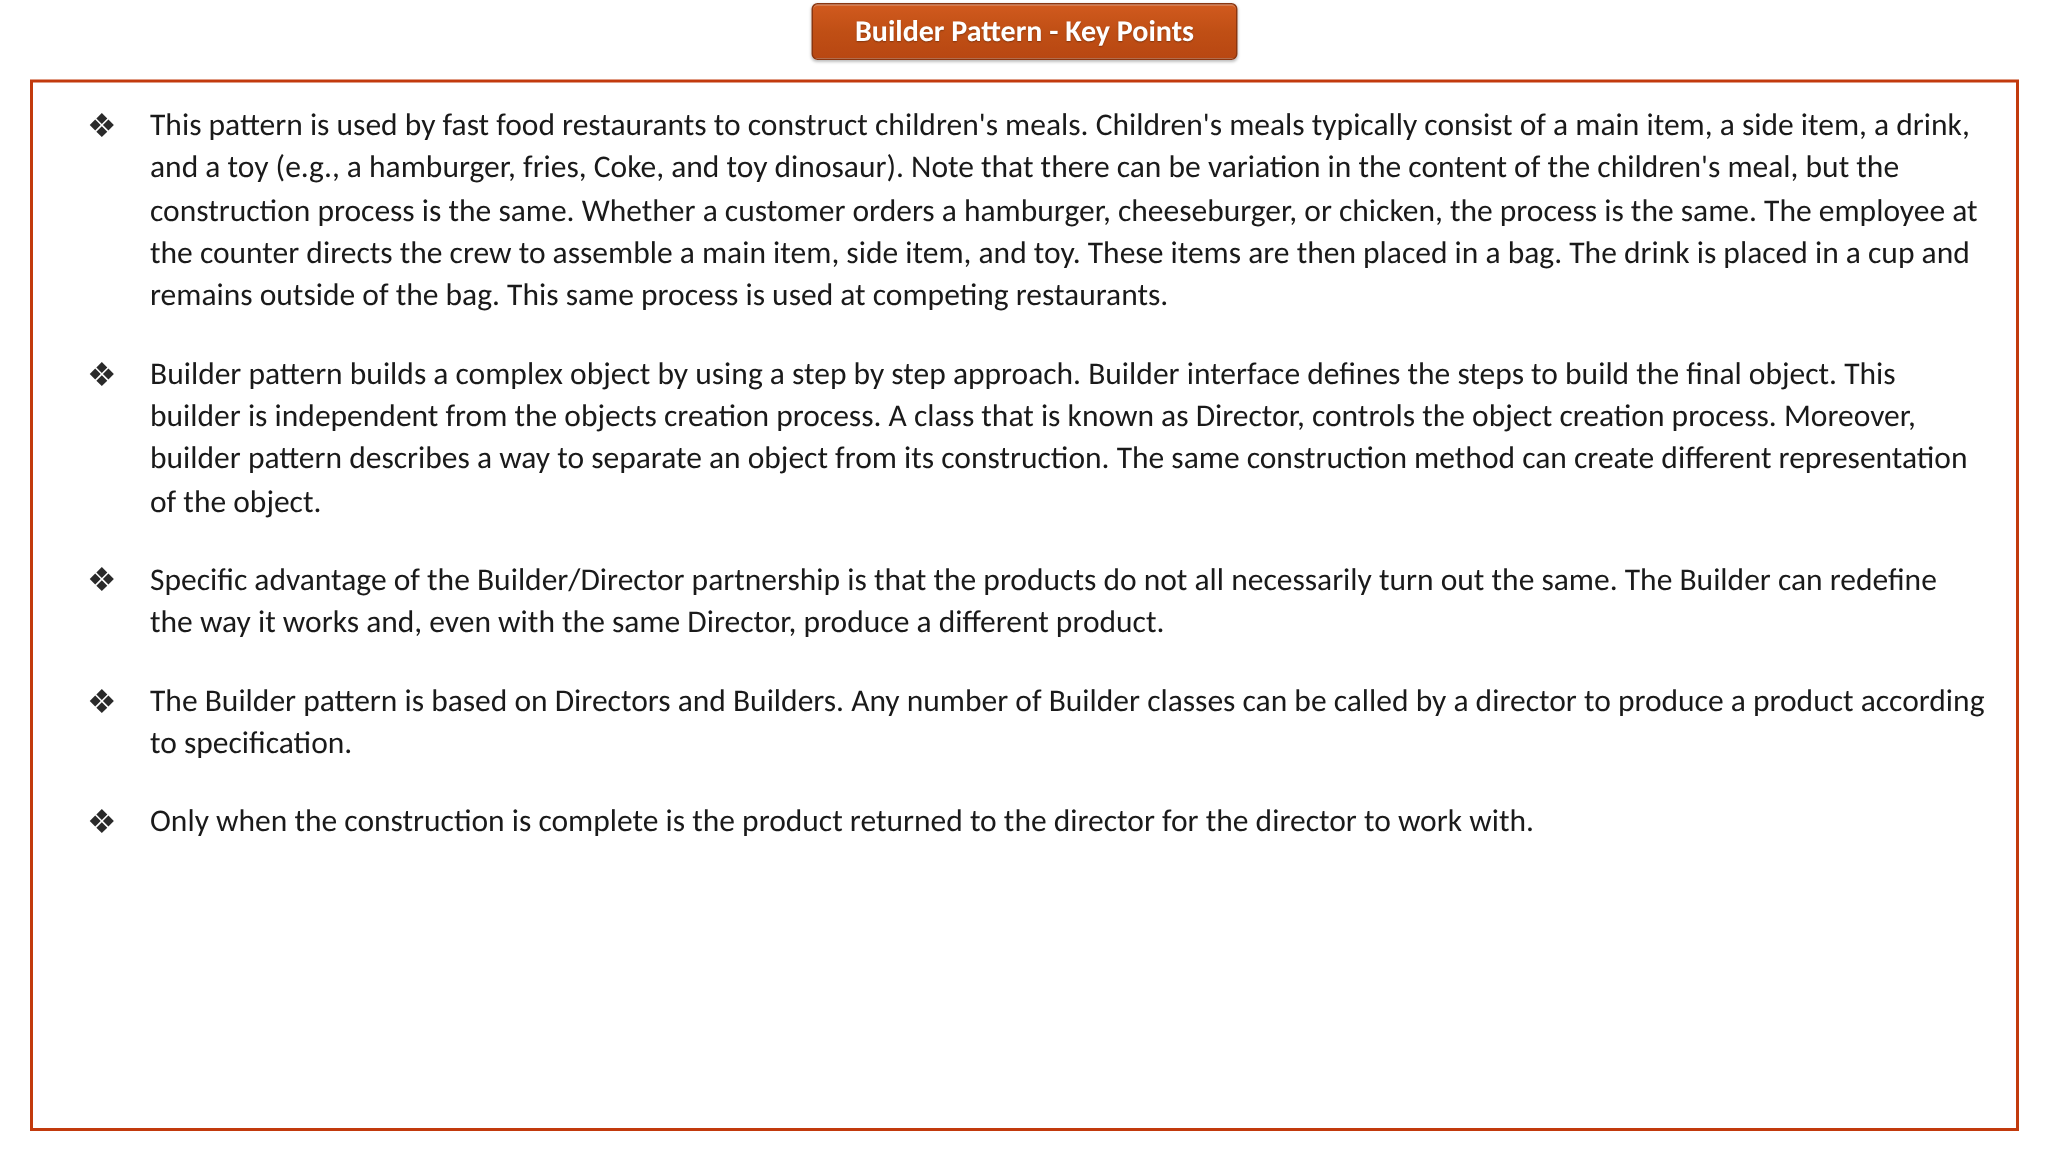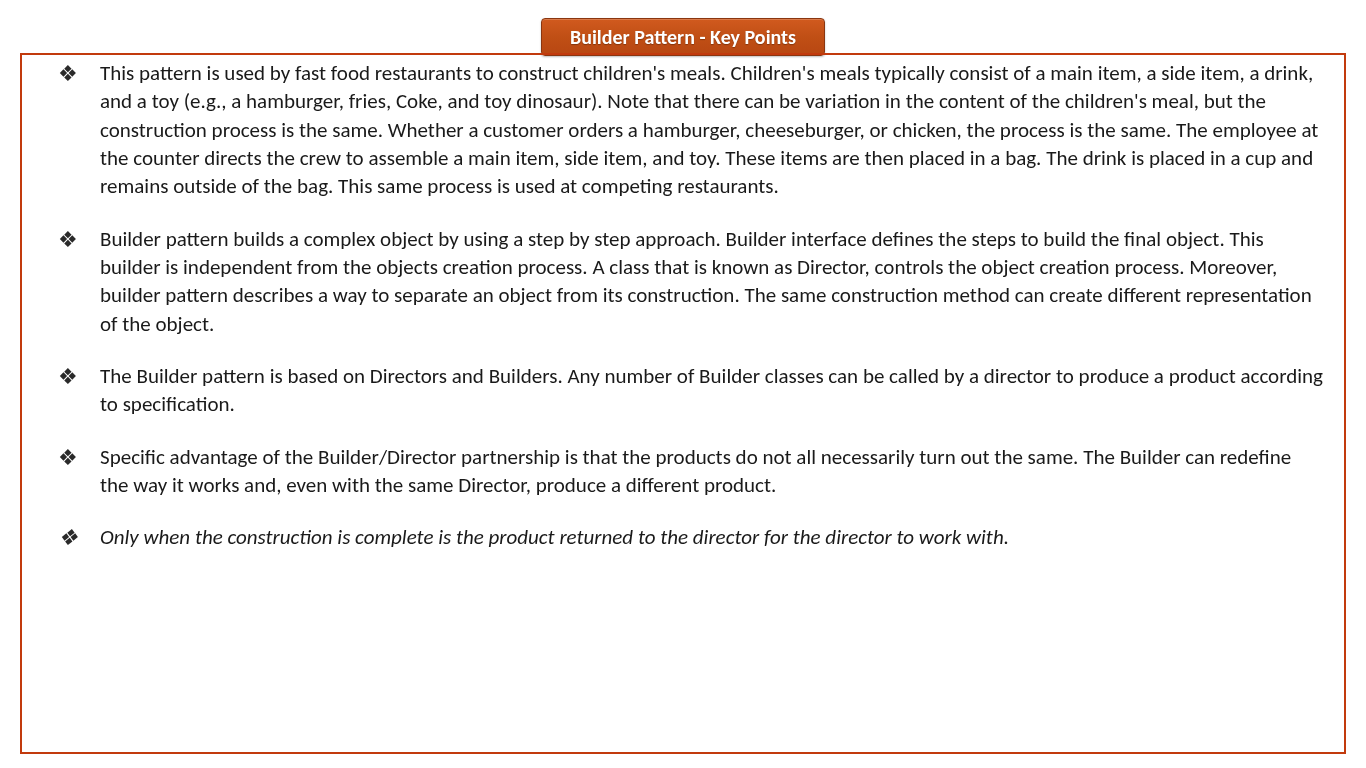--- a/index.html
+++ b/index.html
@@ -5,21 +5,21 @@
   * { box-sizing: border-box; margin: 0; padding: 0; }
   body {
     font-family: Calibri, 'Segoe UI', Arial, sans-serif;
     background: #ffffff;
     width: 1366px;
     height: 768px;
     position: relative;
   }
   .title-box {
     position: absolute;
-    top: 18px;
+    top: 2px;
     left: 50%;
     transform: translateX(-50%);
     background: linear-gradient(to bottom, #d15a1e 0%, #c04f15 50%, #b84712 100%);
     border: 1px solid #8a3610;
     border-radius: 4px;
     padding: 6px 28px;
     box-shadow: 0 1px 2px rgba(0,0,0,0.25), inset 0 1px 0 rgba(255,255,255,0.2);
   }
   .title-text {
     color: #ffffff;
@@ -28,51 +28,51 @@
     text-align: center;
     text-shadow: 0 1px 1px rgba(0,0,0,0.3);
   }
   .content-box {
     position: absolute;
     top: 53px;
     left: 20px;
     right: 20px;
     bottom: 14px;
     border: 2px solid #c23a0d;
-    padding: 4px 20px 18px 20px;
+    padding: 14px 20px 18px 20px;
   }
   .points {
     list-style: none;
   }
   .points li {
     position: relative;
     padding-left: 58px;
     font-size: 21px;
     line-height: 1.35;
     color: #1a1a1a;
     margin-bottom: 24px;
   }
-  .points li:last-child { margin-bottom: 0; font-style: italic; }
+  .points li:last-child { margin-bottom: 0; }
   .points li::before {
     content: '❖';
     position: absolute;
     left: 16px;
     top: 0;
     font-size: 22px;
     color: #2a2a2a;
   }
 </style>
 </head>
 <body>
 
 <div class="title-box">
   <div class="title-text">Builder Pattern - Key Points</div>
 </div>
 
 <div class="content-box">
   <ul class="points">
     <li>This pattern is used by fast food restaurants to construct children's meals. Children's meals typically consist of a main item, a side item, a drink, and a toy (e.g., a hamburger, fries, Coke, and toy dinosaur). Note that there can be variation in the content of the children's meal, but the construction process is the same. Whether a customer orders a hamburger, cheeseburger, or chicken, the process is the same. The employee at the counter directs the crew to assemble a main item, side item, and toy. These items are then placed in a bag. The drink is placed in a cup and remains outside of the bag. This same process is used at competing restaurants.</li>
     <li>Builder pattern builds a complex object by using a step by step approach. Builder interface defines the steps to build the final object. This builder is independent from the objects creation process. A class that is known as Director, controls the object creation process. Moreover, builder pattern describes a way to separate an object from its construction. The same construction method can create different representation of the object.</li>
+    <li>Specific advantage of the Builder/Director partnership is that the products do not all necessarily turn out the same. The Builder can redefine the way it works and, even with the same Director, produce a different product.</li>
     <li>The Builder pattern is based on Directors and Builders. Any number of Builder classes can be called by a director to produce a product according to specification.</li>
-    <li>Specific advantage of the Builder/Director partnership is that the products do not all necessarily turn out the same. The Builder can redefine the way it works and, even with the same Director, produce a different product.</li>
     <li>Only when the construction is complete is the product returned to the director for the director to work with.</li>
   </ul>
 </div>
 
 </body></html>

